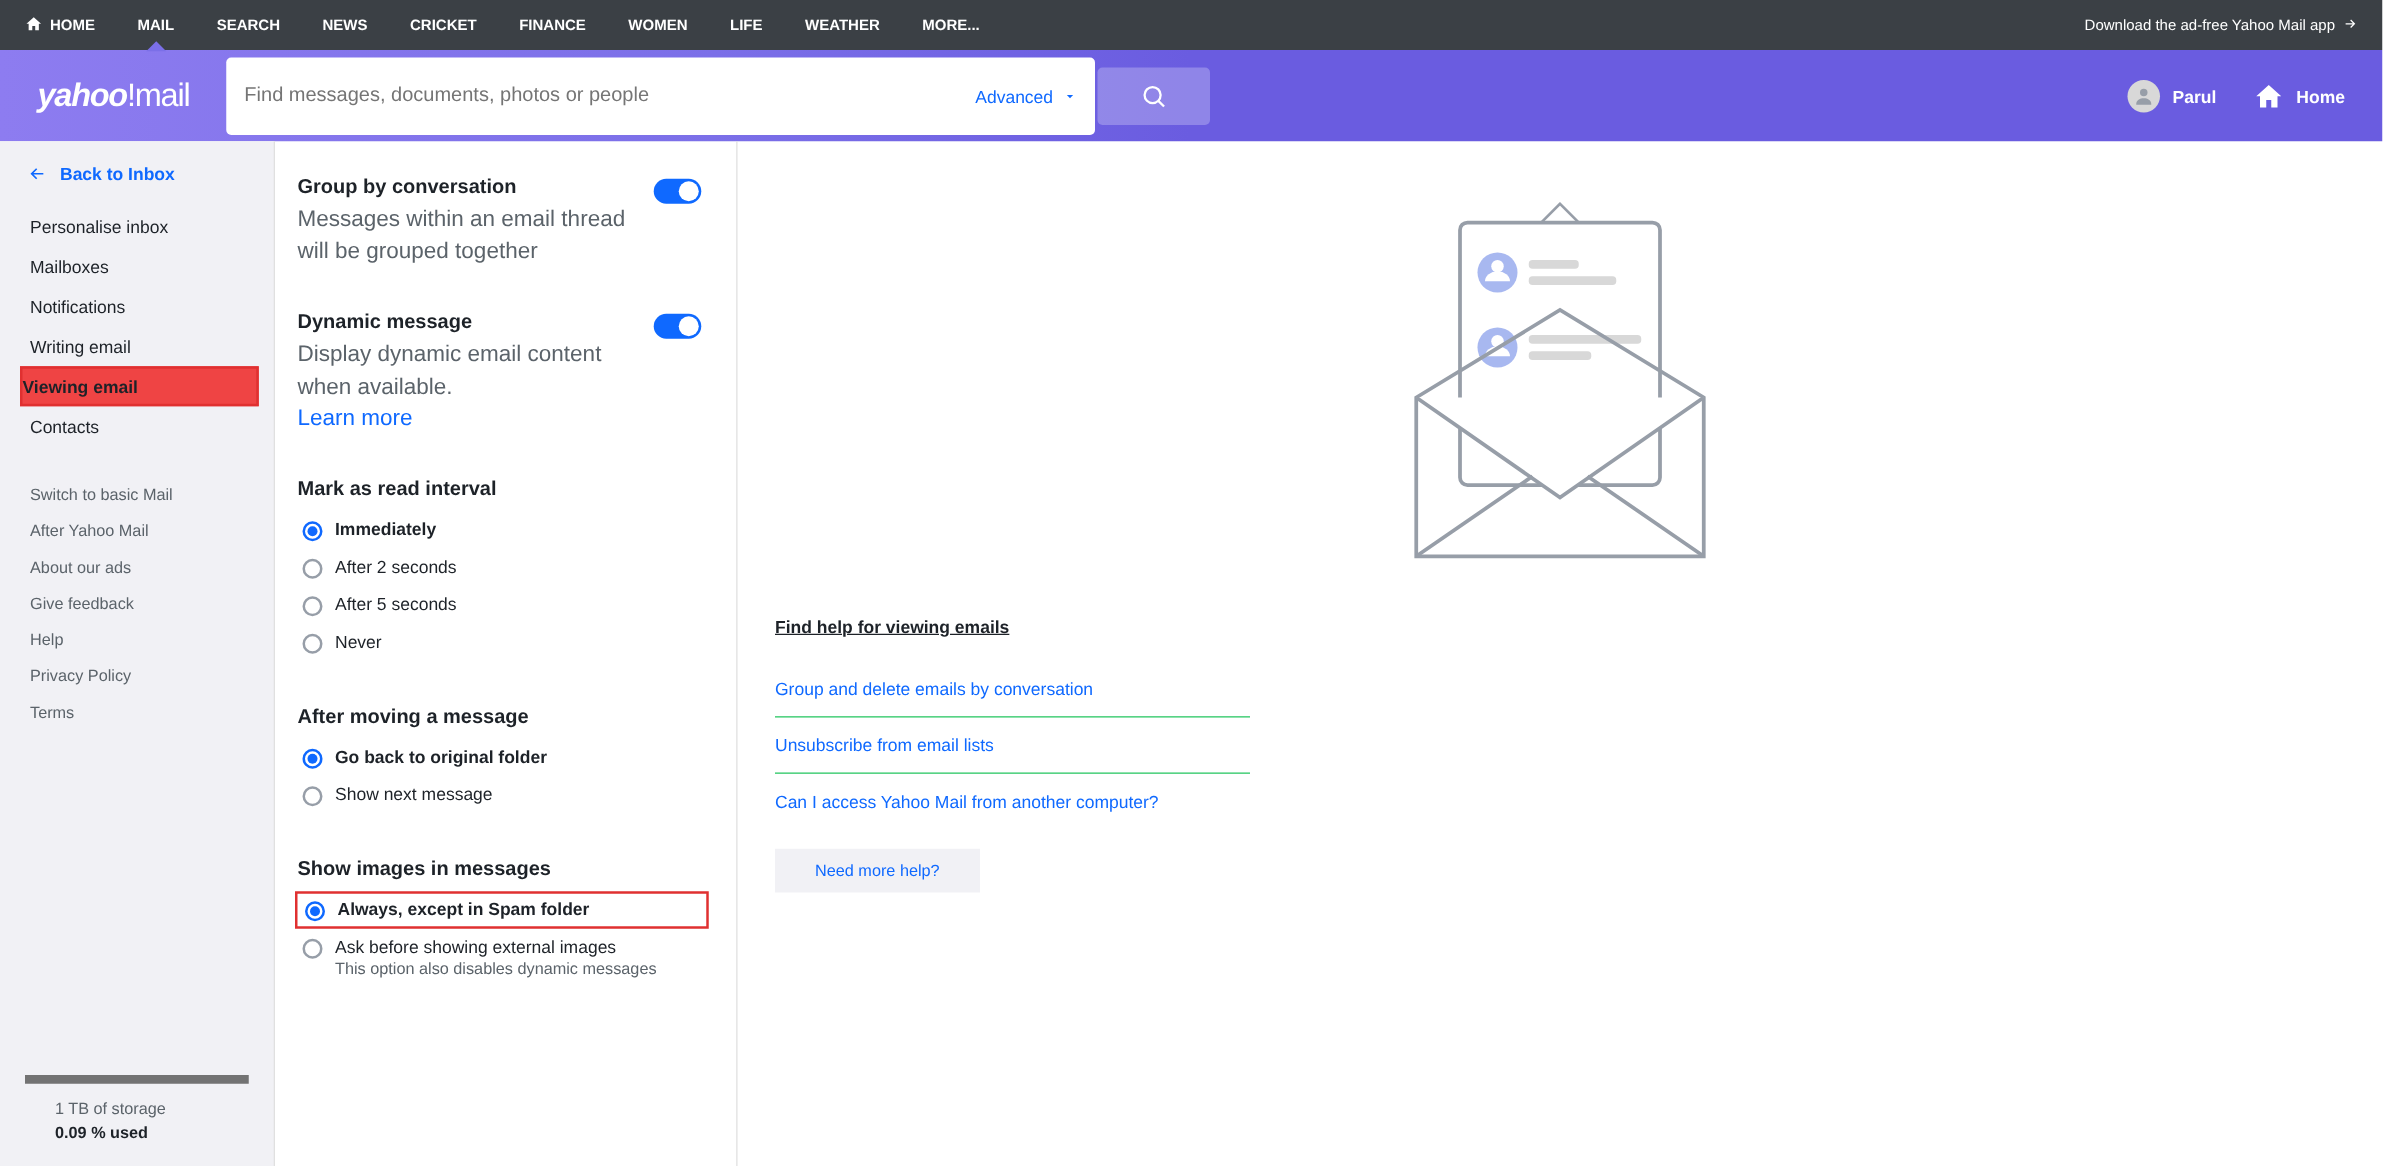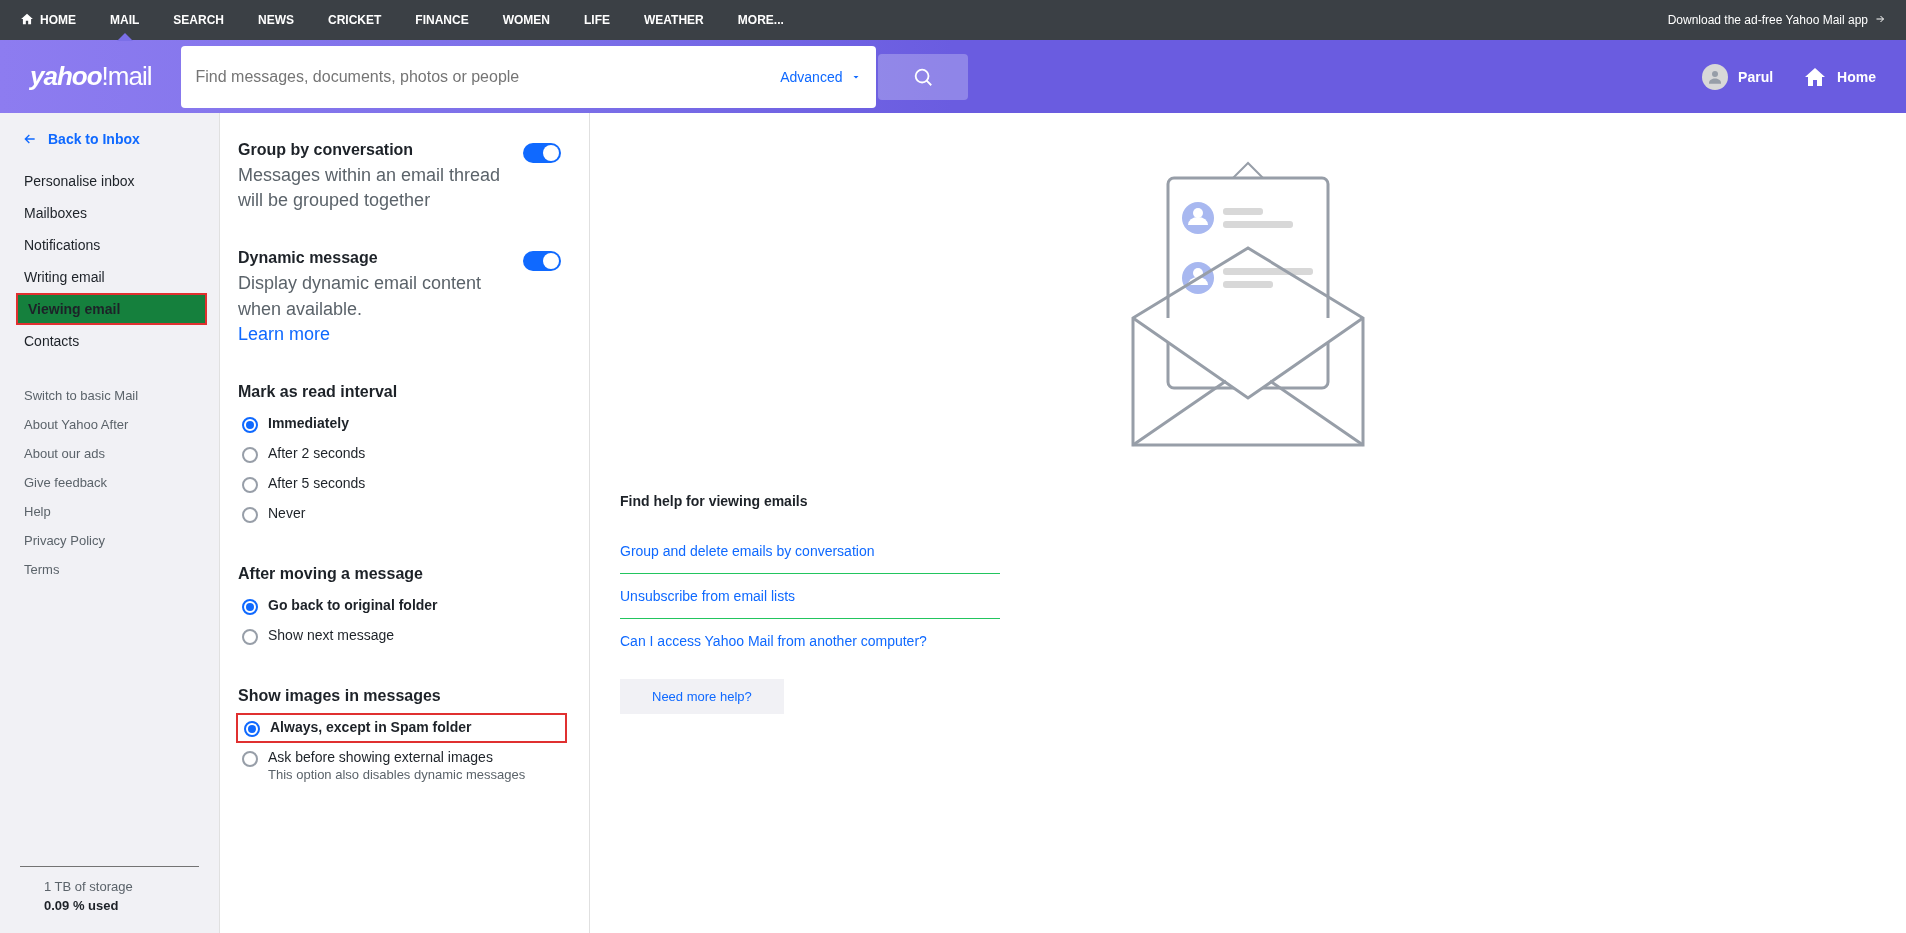--- a/index.html
+++ b/index.html
@@ -28,24 +28,24 @@
 .header .user { display: flex; align-items: center; gap: 10px; color: #fff; font-weight: 600; margin-right: 30px; cursor: pointer; }
 .header .avatar { width: 26px; height: 26px; border-radius: 50%; background: #d8d8d8; display: flex; align-items: center; justify-content: center; }
 .header .homebtn { display: flex; align-items: center; gap: 10px; color: #fff; font-weight: 600; cursor: pointer; }
 
 
 .layout { display: flex; height: calc(933px - 40px - 73px); }
 .sidebar { width: 220px; background: #f1f1f5; border-right: 1px solid #e0e0e0; display: flex; flex-direction: column; }
 .back { color: #0f69ff; font-weight: 600; padding: 18px 22px 14px; display: flex; align-items: center; gap: 10px; cursor: pointer; font-size: 14px; }
 .sidelist { padding: 4px 0; }
 .sideitem { padding: 8px 24px; cursor: pointer; font-size: 14px; color: #1d2228; }
-.sideitem.selected { background: #15803d; font-weight: 700; border: 2px solid #e03030; margin-left: 16px; margin-right: 12px; padding: 6px 10px; }
+.sideitem.selected { background: #ef4444; font-weight: 700; border: 2px solid #e03030; margin-left: 16px; margin-right: 12px; padding: 6px 0; }
 .sidelist2 { margin-top: 20px; }
 .sidelist2 .sideitem { font-size: 13px; color: #5b636a; padding: 7px 24px; }
-.sidebar .sfooter { margin-top: auto; padding: 0 24px 20px; border-top: 1px solid #737373; margin-left: 20px; margin-right: 20px; padding-top: 12px; color: #5b636a; font-size: 13px; }
+.sidebar .sfooter { margin-top: auto; padding: 0 24px 20px; border-top: 7px solid #737373; margin-left: 20px; margin-right: 20px; padding-top: 12px; color: #5b636a; font-size: 13px; }
 .sidebar .sfooter .used { font-weight: 700; color: #1d2228; margin-top: 4px; }
 
 .settings { width: 370px; border-right: 1px solid #e0e0e0; overflow-y: scroll; padding: 28px 28px 28px 18px; position: relative; }
 .settings::-webkit-scrollbar { width: 14px; }
 .settings::-webkit-scrollbar-track { background: #f1f1f1; }
 .settings::-webkit-scrollbar-thumb { background: #c1c1c1; }
 
 .setting-block { margin-bottom: 36px; }
 .setting-row { display: flex; justify-content: space-between; align-items: flex-start; }
 .setting-text { flex: 1; padding-right: 10px; }
@@ -61,21 +61,21 @@
 .radio { width: 16px; height: 16px; border: 2px solid #979ea8; border-radius: 50%; flex-shrink: 0; margin-top: 2px; position: relative; }
 .radio.checked { border-color: #0f69ff; }
 .radio.checked::after { content: ""; position: absolute; left: 2px; top: 2px; width: 8px; height: 8px; background: #0f69ff; border-radius: 50%; }
 .radio-label { font-size: 14px; color: #1d2228; font-weight: 500; }
 .radio-opt.sel .radio-label { font-weight: 700; }
 .radio-sub { font-size: 13px; color: #5b636a; margin-top: 2px; }
 .radio-opt.highlighted { border: 2px solid #e03030; margin-left: -2px; margin-right: -6px; padding: 4px 6px; }
 
 .content { flex: 1; padding: 20px 30px; display: flex; flex-direction: column; }
 .illustration { display: flex; justify-content: center; padding: 20px 0 40px; }
-.helptitle { font-weight: 700; font-size: 14px; margin-bottom: 20px; }
+.helptitle { font-weight: 700; font-size: 14px; margin-bottom: 20px; text-decoration: underline; }
 .helplinks { }
 .helplink { color: #0f69ff; padding: 14px 0; border-bottom: 1px solid #22c55e; cursor: pointer; font-size: 14px; }
 .helplink:last-of-type { border-bottom: none; }
 .morehelp { margin-top: 16px; background: #f1f1f5; color: #0f69ff; padding: 10px 32px; display: inline-block; cursor: pointer; font-size: 13px; font-weight: 500; }
 .helpwrap { max-width: 380px; }
 </style>
 </head>
 <body>
 
 <div class="topnav">
@@ -171,21 +171,21 @@
     <div class="sidelist">
       <div class="sideitem"><span>Personalise inbox</span></div>
       <div class="sideitem"><span>Mailboxes</span></div>
       <div class="sideitem"><span>Notifications</span></div>
       <div class="sideitem"><span>Writing email</span></div>
       <div class="sideitem selected"><span>Viewing email</span></div>
       <div class="sideitem"><span>Contacts</span></div>
     </div>
     <div class="sidelist2">
       <div class="sideitem"><span>Switch to basic Mail</span></div>
-      <div class="sideitem"><span>About Yahoo After</span></div>
+      <div class="sideitem"><span>After Yahoo Mail</span></div>
       <div class="sideitem"><span>About our ads</span></div>
       <div class="sideitem"><span>Give feedback</span></div>
       <div class="sideitem"><span>Help</span></div>
       <div class="sideitem"><span>Privacy Policy</span></div>
       <div class="sideitem"><span>Terms</span></div>
     </div>
     <div class="sfooter">
       <div>1 TB of storage</div>
       <div class="used">0.09 % used</div>
     </div>

